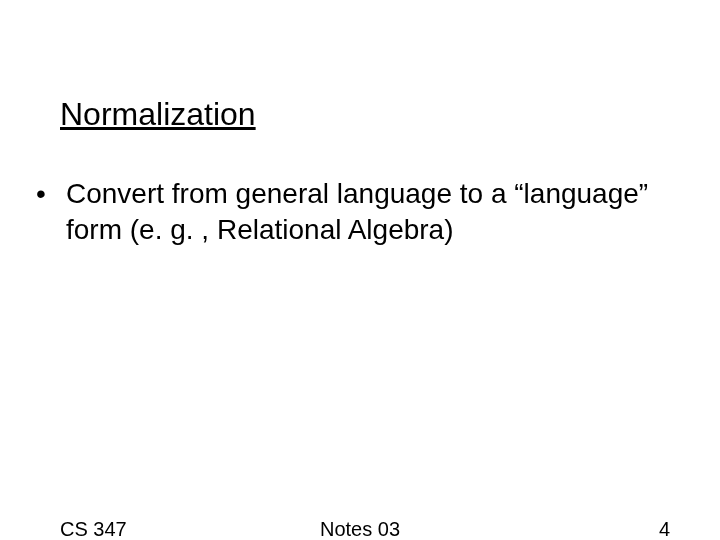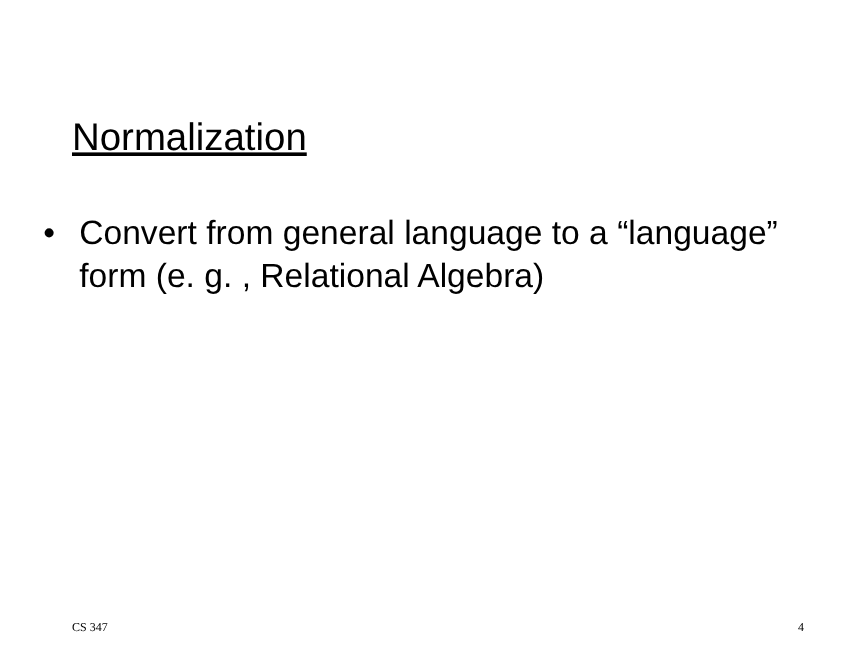--- a/index.html
+++ b/index.html
@@ -47,22 +47,21 @@
   }
   .bullet-text {
     flex: 1;
   }
   .footer {
     position: absolute;
     left: 0;
     right: 0;
     bottom: 28px;
     height: 20px;
-    font-size: 10px;
-    font-family: Liberation Serif, serif;
+    font-size: 20px;
   }
   .footer-left {
     position: absolute;
     left: 60px;
   }
   .footer-center {
     position: absolute;
     left: 0;
     right: 0;
     text-align: center;
@@ -81,16 +80,17 @@
 
   <div class="body-area">
     <div class="bullet-row">
       <div class="bullet-dot">•</div>
       <div class="bullet-text">Convert from general language to a “language” form (e. g. ,  Relational Algebra)</div>
     </div>
   </div>
 
   <div class="footer">
     <div class="footer-left">CS 347</div>
+    <div class="footer-center">Notes 03</div>
     <div class="footer-right">4</div>
   </div>
 
 </div>
 
 </body></html>

